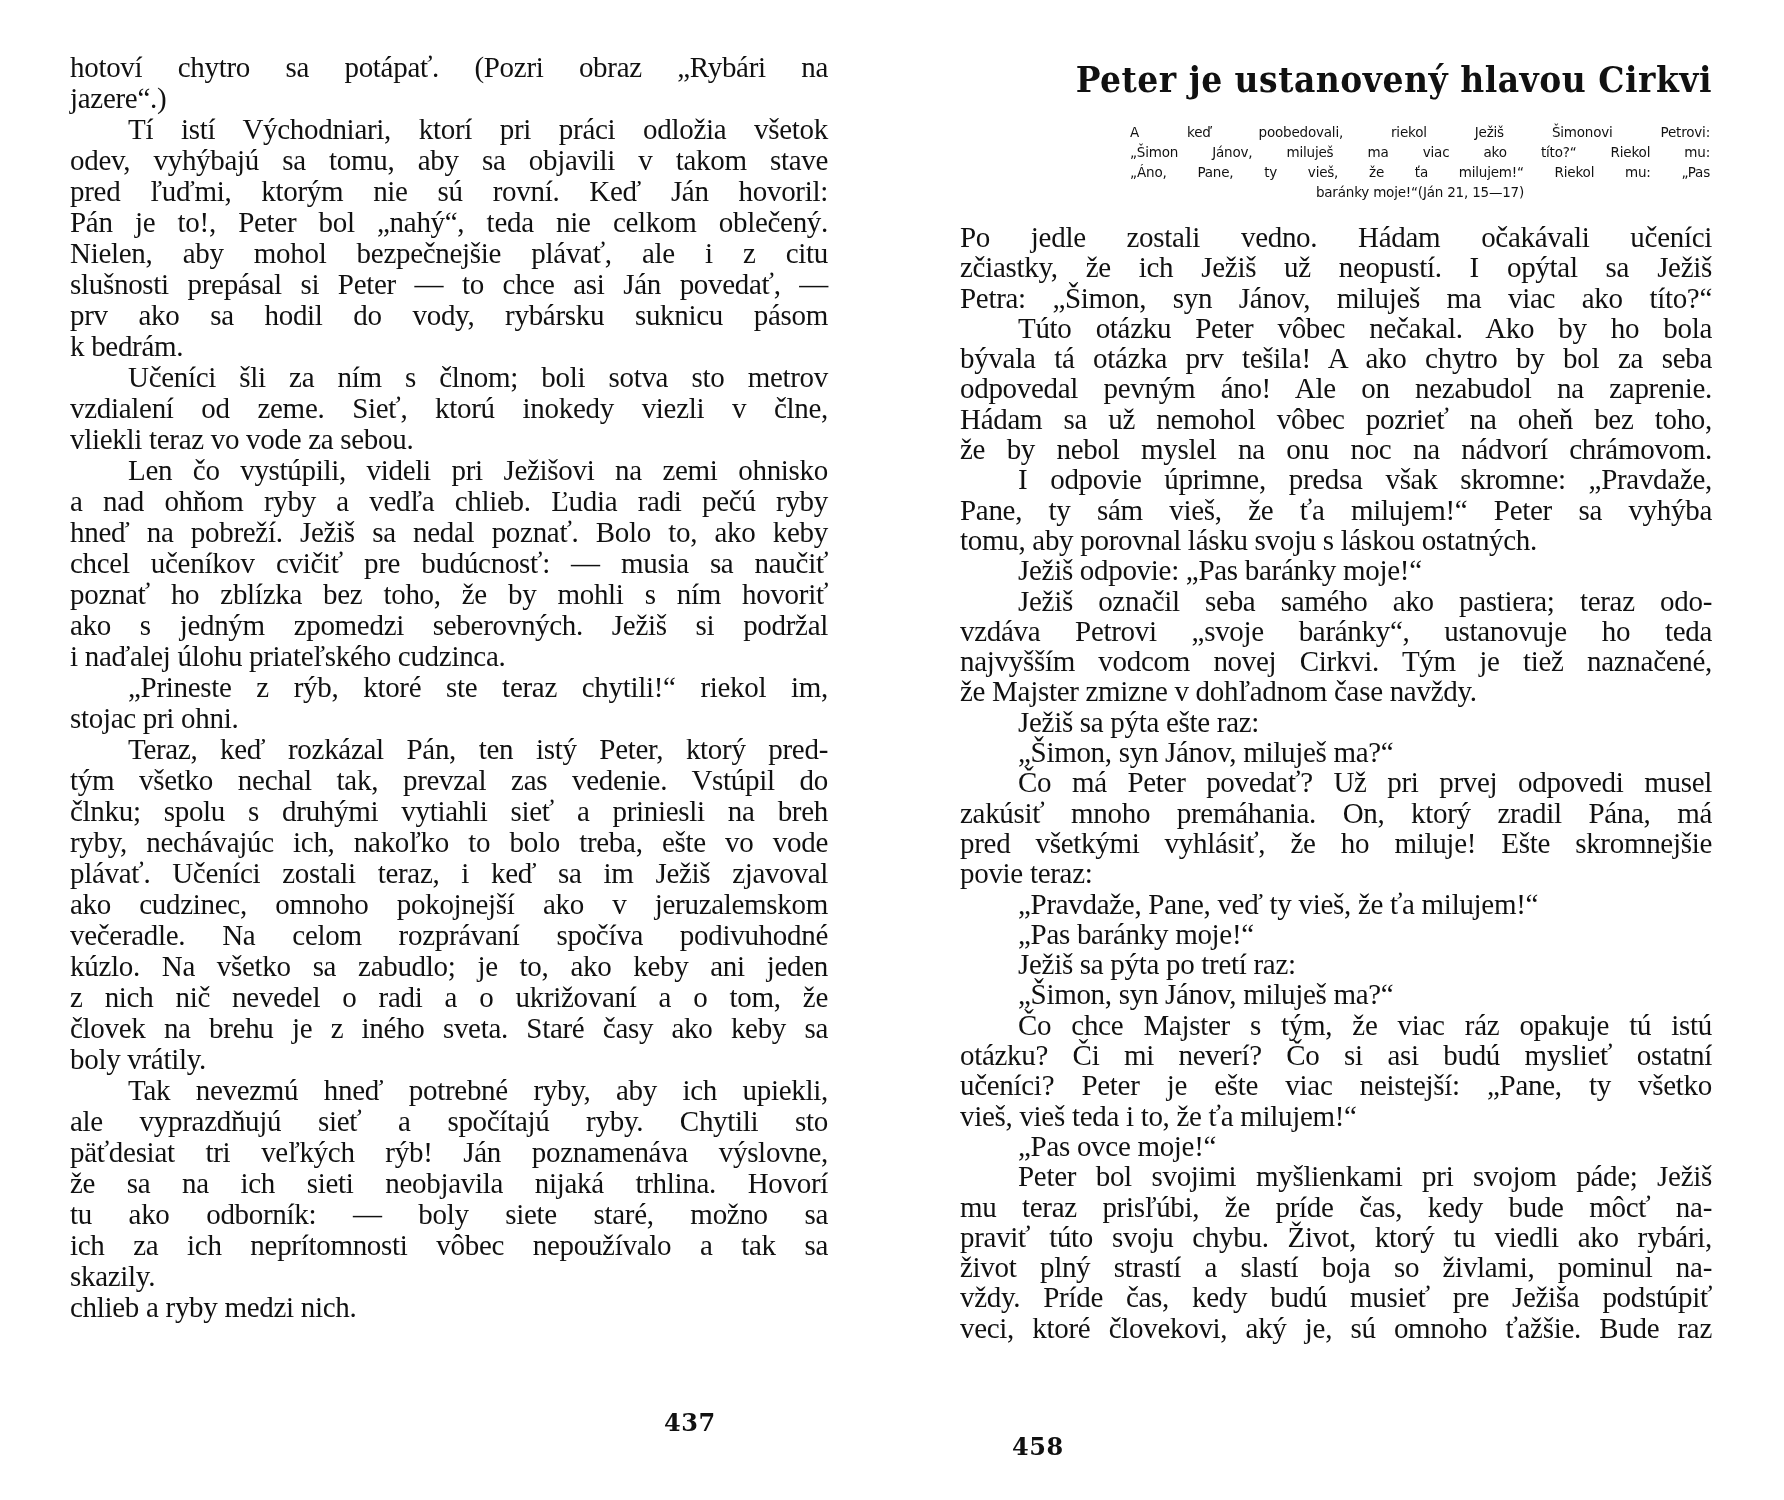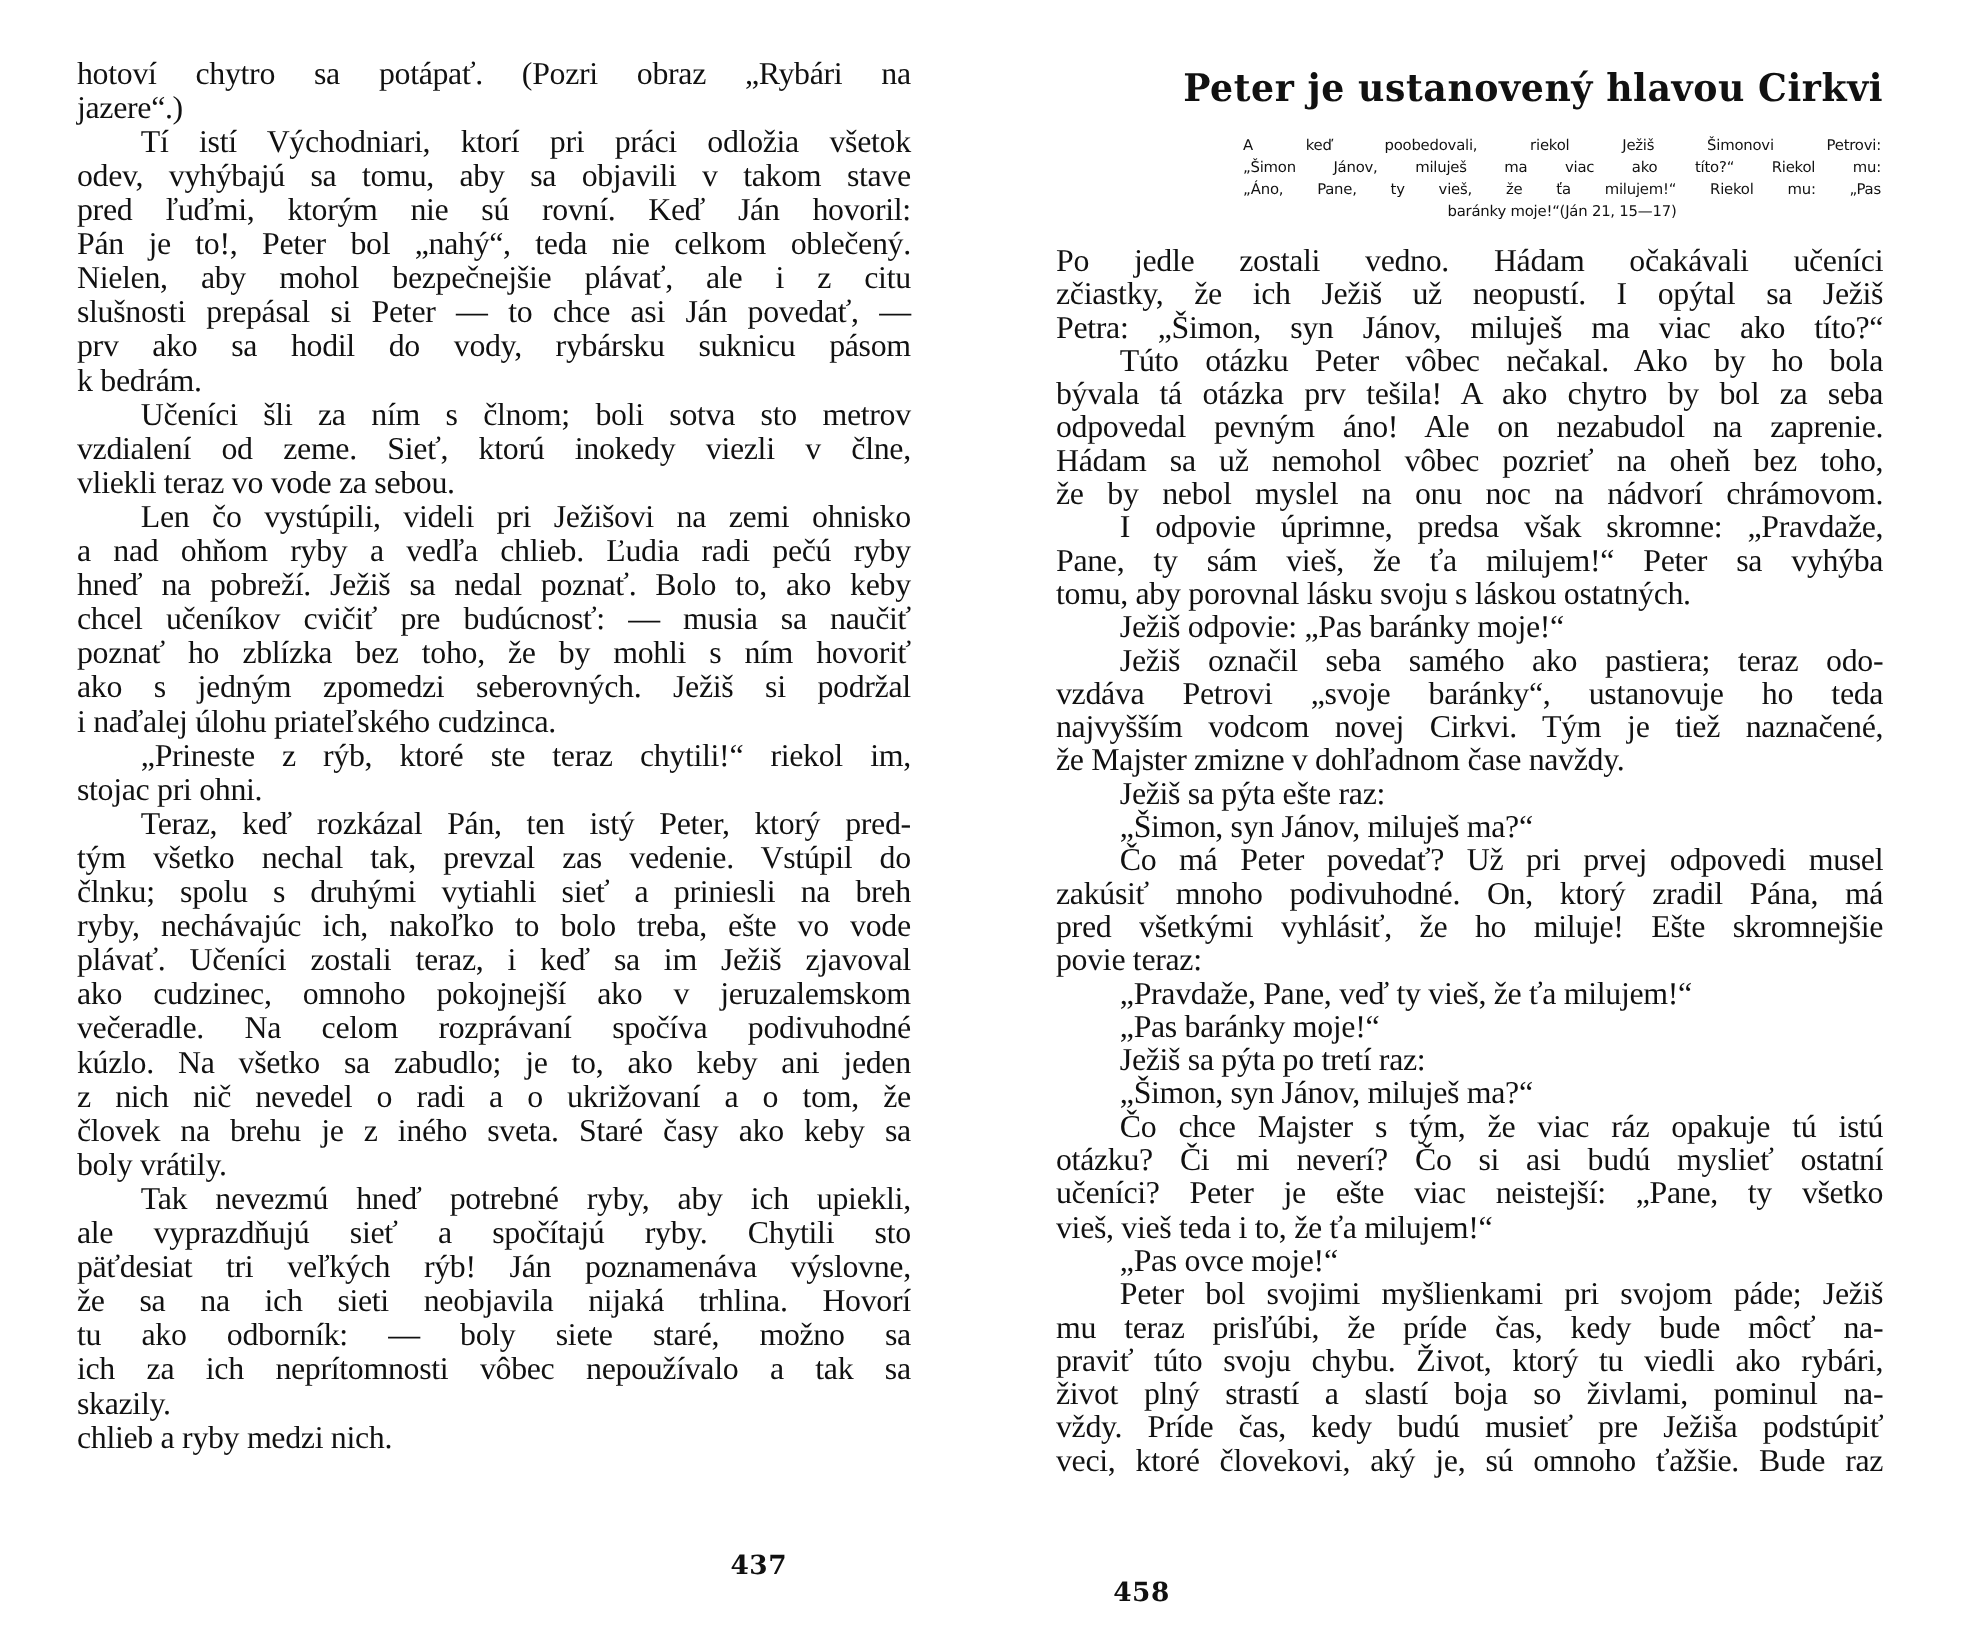--- a/index.html
+++ b/index.html
@@ -96,21 +96,21 @@
       <span class="line">Pane, ty sám vieš, že ťa milujem!“ Peter sa vyhýba</span>
       <span class="line last">tomu, aby porovnal lásku svoju s láskou ostatných.</span>
       <span class="line indent last">Ježiš odpovie: „Pas baránky moje!“</span>
       <span class="line indent">Ježiš označil seba samého ako pastiera; teraz odo-</span>
       <span class="line">vzdáva Petrovi „svoje baránky“, ustanovuje ho teda</span>
       <span class="line">najvyšším vodcom novej Cirkvi. Tým je tiež naznačené,</span>
       <span class="line last">že Majster zmizne v dohľadnom čase navždy.</span>
       <span class="line indent last">Ježiš sa pýta ešte raz:</span>
       <span class="line indent last">„Šimon, syn Jánov, miluješ ma?“</span>
       <span class="line indent">Čo má Peter povedať? Už pri prvej odpovedi musel</span>
-      <span class="line">zakúsiť mnoho podivuhodné. On, ktorý zradil Pána, má</span>
+      <span class="line">zakúsiť mnoho premáhania. On, ktorý zradil Pána, má</span>
       <span class="line">pred všetkými vyhlásiť, že ho miluje! Ešte skromnejšie</span>
       <span class="line last">povie teraz:</span>
       <span class="line indent last">„Pravdaže, Pane, veď ty vieš, že ťa milujem!“</span>
       <span class="line indent last">„Pas baránky moje!“</span>
       <span class="line indent last">Ježiš sa pýta po tretí raz:</span>
       <span class="line indent last">„Šimon, syn Jánov, miluješ ma?“</span>
       <span class="line indent">Čo chce Majster s tým, že viac ráz opakuje tú istú</span>
       <span class="line">otázku? Či mi neverí? Čo si asi budú myslieť ostatní</span>
       <span class="line">učeníci? Peter je ešte viac neistejší: „Pane, ty všetko</span>
       <span class="line last">vieš, vieš teda i to, že ťa milujem!“</span>

